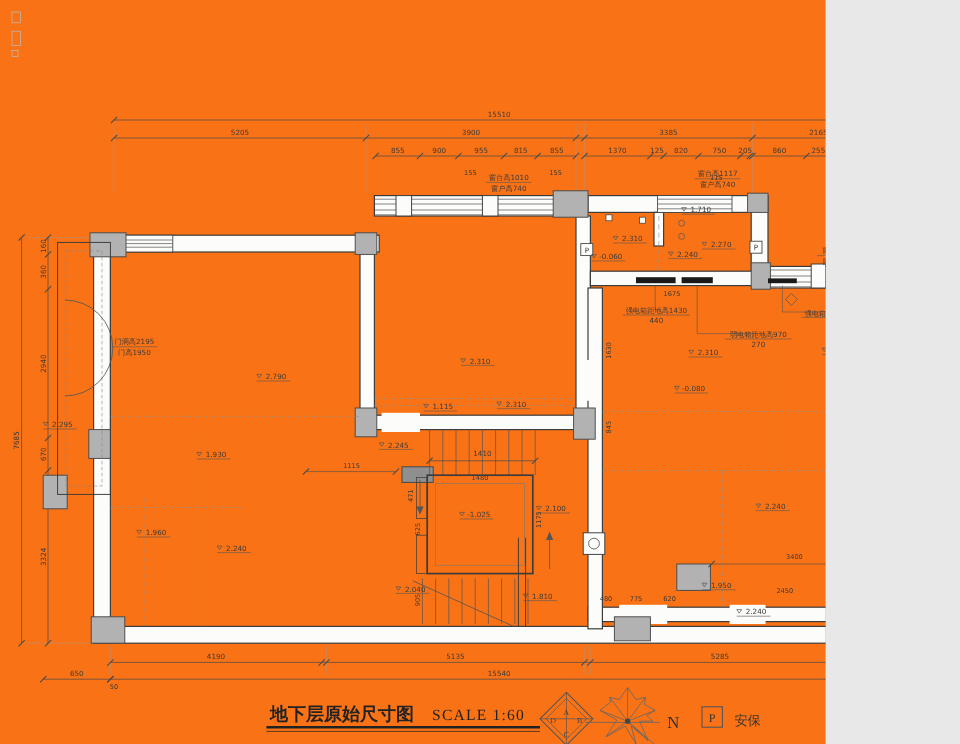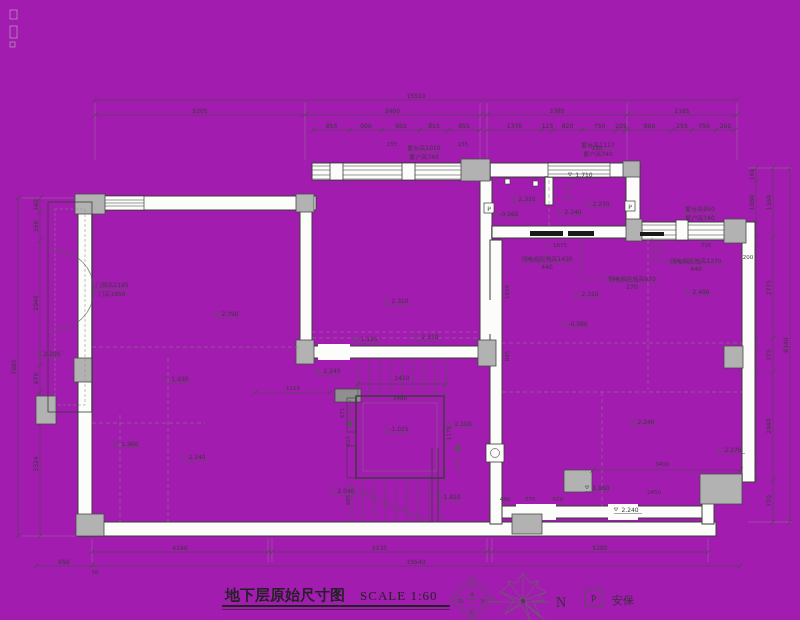--- a/index.html
+++ b/index.html
@@ -1,16 +1,16 @@
 <!DOCTYPE html>
 <html><head>
 <meta charset="utf-8">
 <style>
   html,body{margin:0;padding:0;background:#e8e8e8;}
-  .sheet{position:relative;width:800px;height:620px;background:#a21caf;overflow:hidden;
+  .sheet{position:relative;width:688px;height:620px;background:#f97316;overflow:hidden;
          font-family:"DejaVu Sans", sans-serif;}
   svg{position:absolute;left:0;top:0;}
   svg text{font-family:"DejaVu Sans", sans-serif;fill:#3a3a3a;}
   .t-title{font-family:"DejaVu Sans", sans-serif;font-weight:bold;font-size:15px;fill:#222;}
   .t-scale{font-family:"Liberation Serif", serif;font-size:13px;fill:#222;letter-spacing:1px;}
   .t-n{font-family:"Liberation Serif", serif;font-size:14px;fill:#333;}
   .t-p{font-family:"Liberation Serif", serif;font-size:10px;fill:#333;}
   .t-sec{font-size:11px;fill:#333;}
   .t-logo{font-family:"Liberation Serif", serif;font-size:6.5px;fill:#444;}
 </style>

